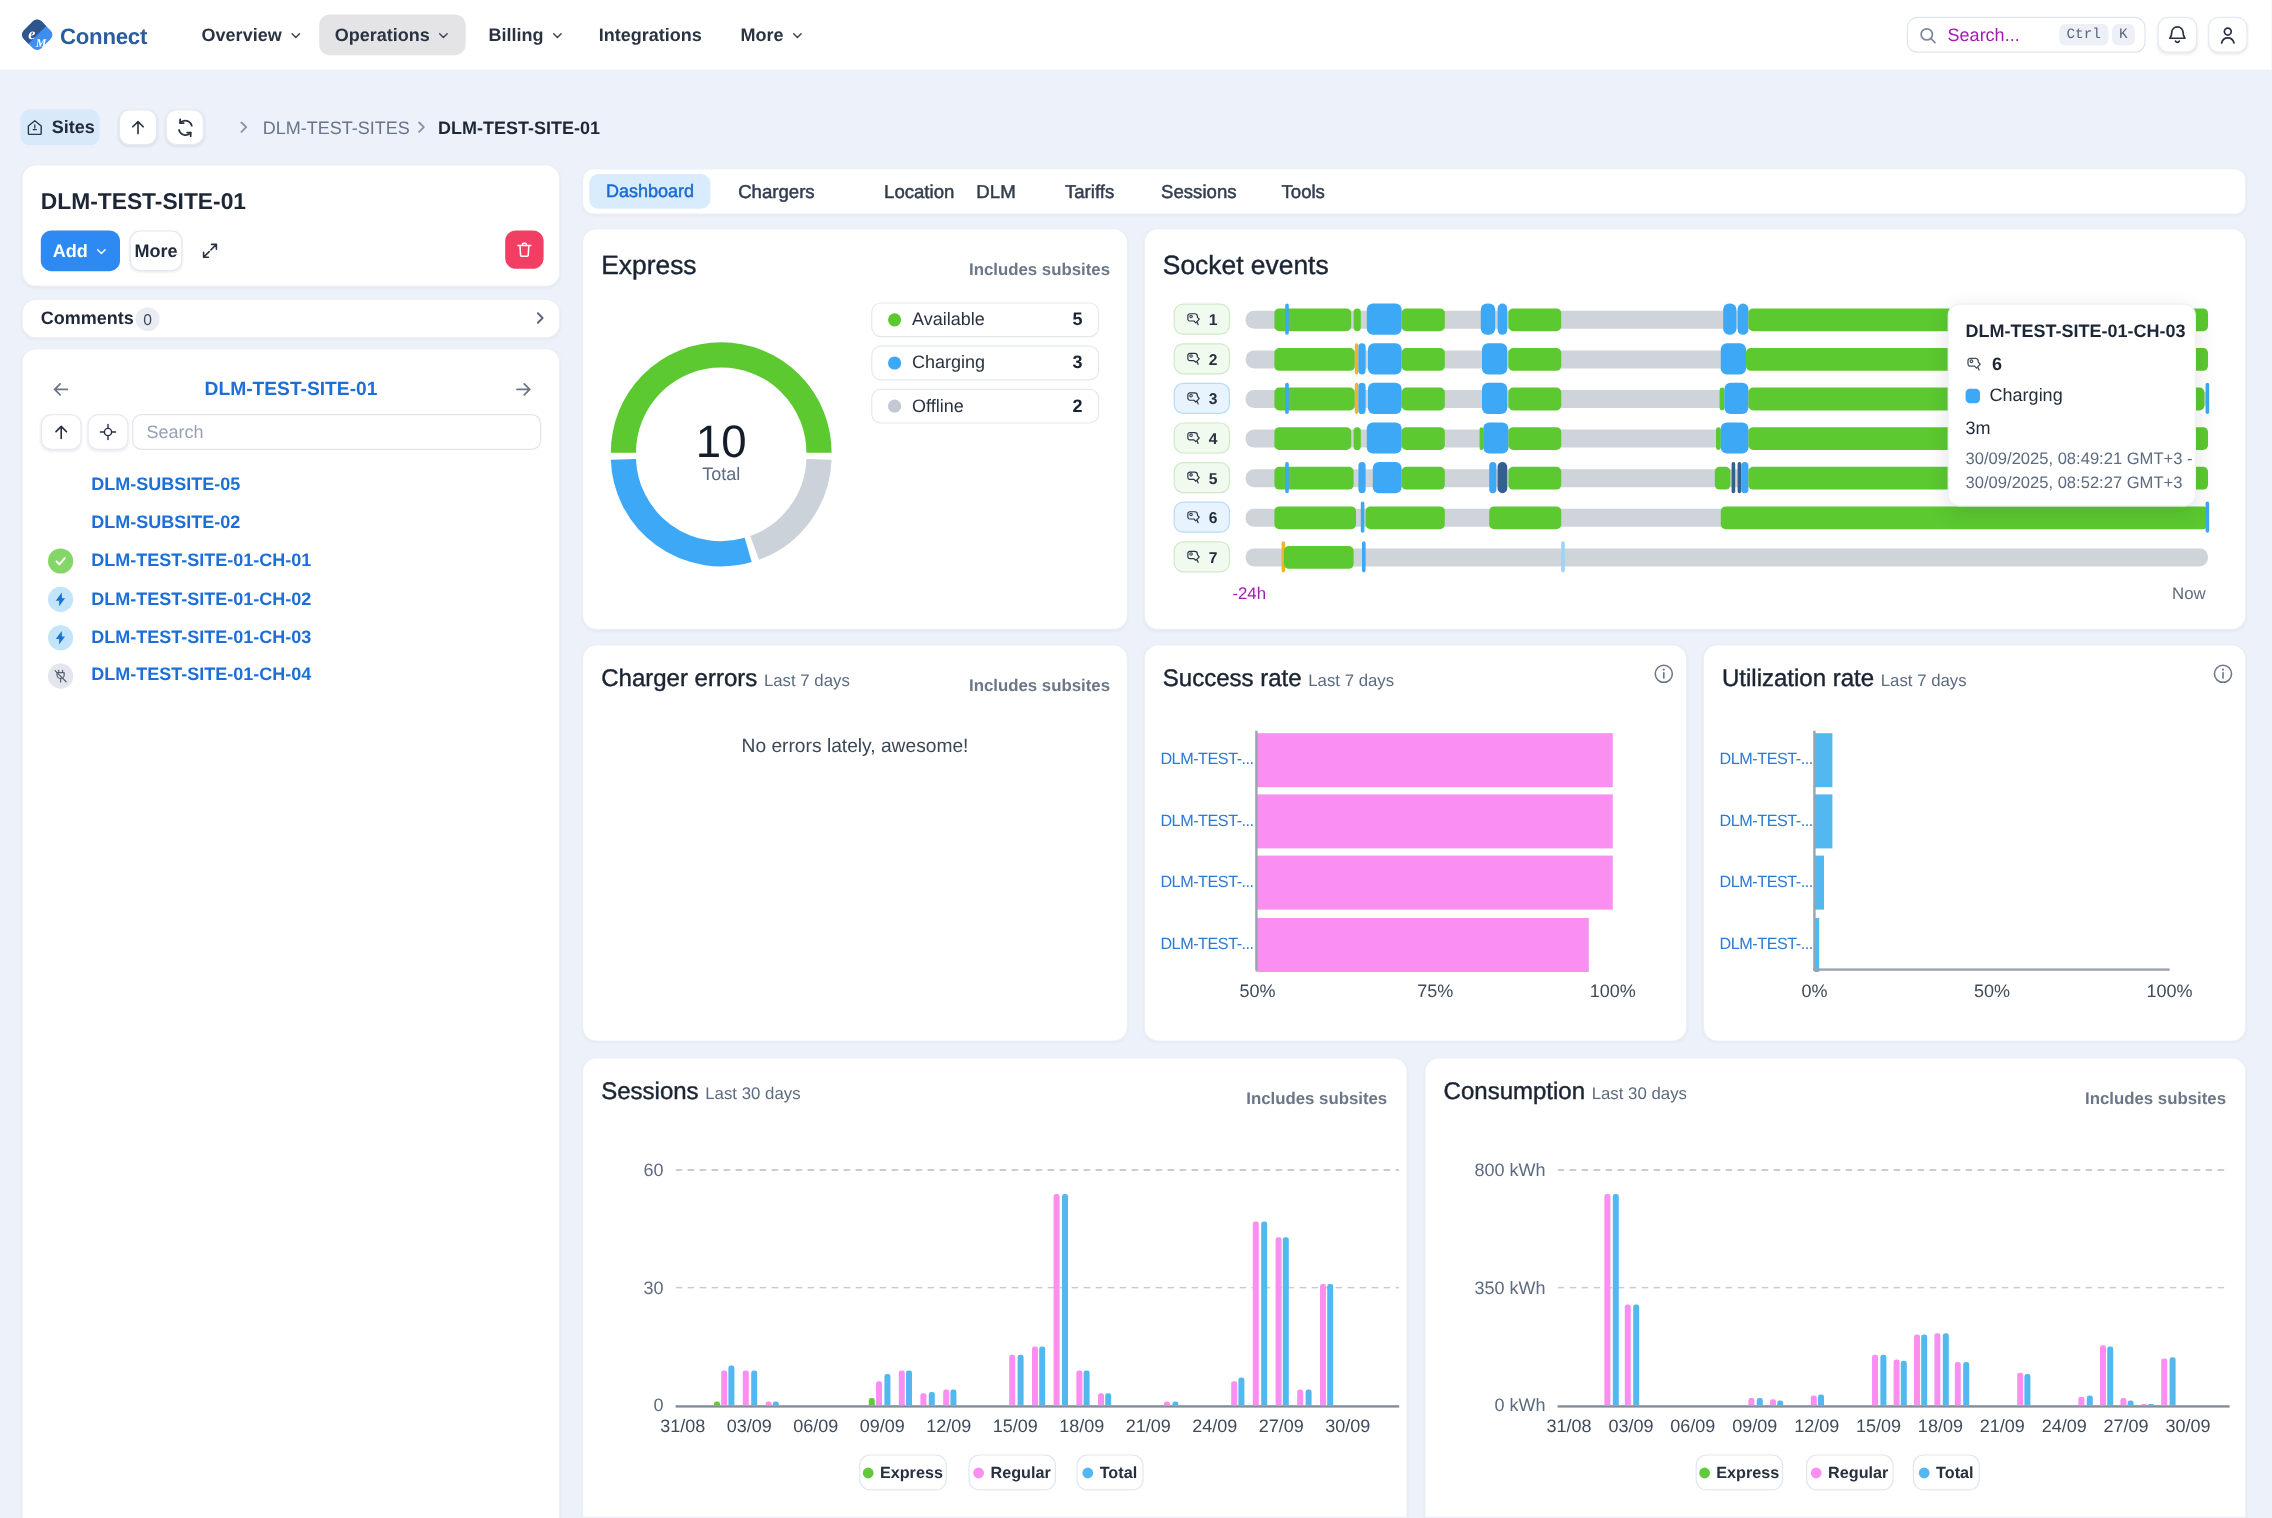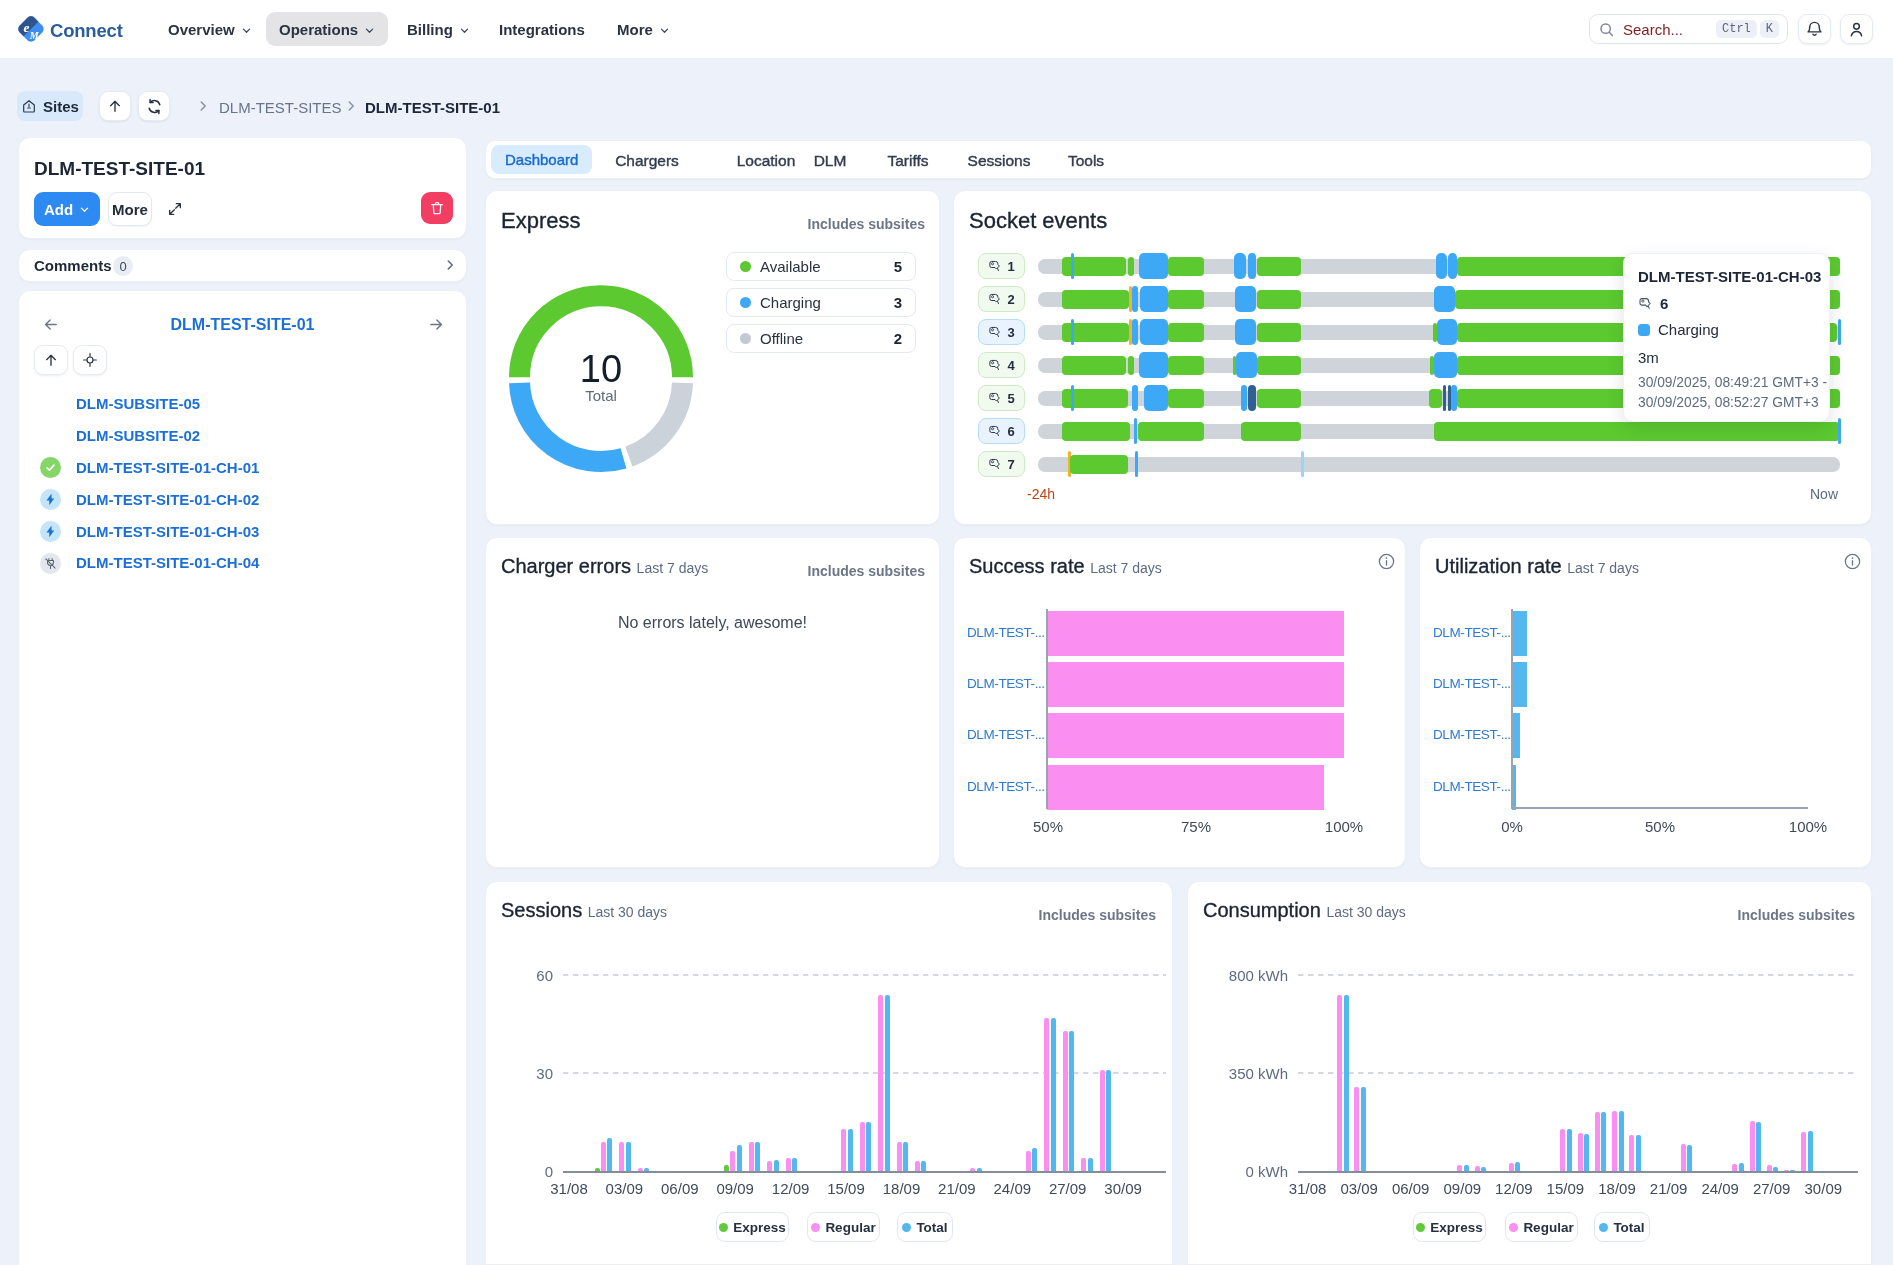--- a/index.html
+++ b/index.html
@@ -42,21 +42,21 @@
         </svg></span></div>
 <div class="navitem" style="left:499px;">Integrations</div>
 <div class="navitem" style="left:617px;">More<span class="navchev"><svg width="11" height="11" viewBox="0 0 16 16" fill="none" style="">
           <path d="M3.5 6l4.5 4.5L12.5 6" stroke="currentColor" stroke-width="1.8" stroke-linecap="round" stroke-linejoin="round"></path>
         </svg></span></div>
 <div class="abs" style="left:1589px;top:14px;width:199px;height:30px;border:1px solid #dfe5f0;border-radius:9px;background:#fff;display:flex;align-items:center;padding:0 8px;color:#7d8798;">
 <svg width="17" height="17" viewBox="0 0 20 20" fill="none" style="">
         <circle cx="9" cy="9" r="5.5" stroke="currentColor" stroke-width="1.7"></circle>
         <path d="M13.2 13.2L17 17" stroke="currentColor" stroke-width="1.7" stroke-linecap="round"></path>
       </svg>
-      <span style="font-size:15px;color:#7f1d1d;margin-left:8px;">Search...</span>
+      <span style="font-size:15px;color:#a21caf;margin-left:8px;">Search...</span>
 <span style="margin-left:auto;display:flex;gap:3px;">
 <span style="background:#edf1f7;border-radius:5px;font-family:'Liberation Mono',monospace;font-size:12px;color:#5a6578;padding:2px 6px;">Ctrl</span>
 <span style="background:#edf1f7;border-radius:5px;font-family:'Liberation Mono',monospace;font-size:12px;color:#5a6578;padding:2px 6px;">K</span>
       </span>
     </div>
 <div class="ghostbtn" style="left:1798px;top:14px;width:33px;height:30px;">
       <svg width="19" height="19" viewBox="0 0 24 24" fill="none" style="">
         <path d="M6 9a6 6 0 1112 0c0 4 1.5 5.5 2 6H4c.5-.5 2-2 2-6z" stroke="currentColor" stroke-width="1.8" stroke-linejoin="round"></path>
         <path d="M10 18a2.2 2.2 0 004 0" stroke="currentColor" stroke-width="1.8" stroke-linecap="round"></path>
       </svg>
@@ -129,20 +129,21 @@
       <svg width="16" height="16" viewBox="0 0 24 24" fill="none" style="">
         <path d="M12 20V5M5.5 11.5L12 5l6.5 6.5" stroke="currentColor" stroke-width="2" stroke-linecap="round" stroke-linejoin="round"></path>
       </svg>
     </div>
 <div class="ghostbtn" style="left:73px;top:345px;width:34px;height:30px;">
       <svg width="16" height="16" viewBox="0 0 24 24" fill="none" style="">
         <circle cx="12" cy="12" r="4.5" stroke="currentColor" stroke-width="1.8"></circle>
         <path d="M12 2.5v4M12 17.5v4M2.5 12h4M17.5 12h4" stroke="currentColor" stroke-width="1.8" stroke-linecap="round"></path>
       </svg>
     </div>
+<div class="abs" style="left:110px;top:345px;width:341px;height:30px;border:1px solid #dfe5f0;border-radius:8px;background:#fff;display:flex;align-items:center;padding:0 11px;font-size:15px;color:#98a2b2;">Search</div>
 <div class="treelink" style="left:76px;top:395px;">DLM-SUBSITE-05</div>
 <div class="treelink" style="left:76px;top:427px;">DLM-SUBSITE-02</div>
 <div class="cicon" style="left:40px;top:457px;background:#85d669;">
       <svg width="11" height="11" viewBox="0 0 16 16" fill="none" style="">
         <path d="M3 8.5L6.5 12 13 4.5" stroke="#fff" stroke-width="2.4" stroke-linecap="round" stroke-linejoin="round"></path>
       </svg>
     </div>
 <div class="treelink" style="left:76px;top:459px;">DLM-TEST-SITE-01-CH-01</div>
 <div class="cicon" style="left:40px;top:489px;background:#c4e4fa;">
       <svg width="13" height="13" viewBox="0 0 16 16" fill="none" style="">
@@ -321,21 +322,21 @@
         <circle cx="7.8" cy="8.1" r="1.8" stroke="#2a3546" stroke-width="1.5"></circle>
         <path d="M16.6 16.6l1.3 3.2" stroke="#2a3546" stroke-width="1.7" stroke-linecap="round"></path>
       </svg>
       <span>7</span>
     </div>
 <div class="seg" style="left:1038px;top:456.5px;width:802px;height:15px;background:#cfd4db;border-radius:7px;"></div>
 <div class="seg" style="left:1068px;top:451.0px;width:3px;height:26px;background:#f0b42c;border-radius:1.5px;"></div>
 <div class="seg" style="left:1070px;top:454.5px;width:58px;height:19px;background:#5bc92f;"></div>
 <div class="seg" style="left:1135px;top:451.0px;width:3px;height:26px;background:#3da8f5;border-radius:1.5px;"></div>
 <div class="seg" style="left:1301px;top:451.0px;width:3px;height:26px;background:#9bd4f5;border-radius:1.5px;"></div>
-<div class="abs" style="left:1027px;top:486px;font-size:14px;color:#c2410c;">-24h</div>
+<div class="abs" style="left:1027px;top:486px;font-size:14px;color:#a21caf;">-24h</div>
 <div class="abs" style="left:1810px;top:486px;font-size:14px;color:#5d6b80;">Now</div>
 <div class="abs" style="left:1623px;top:253px;width:207px;height:169px;background:#fff;border:1px solid #eef1f6;border-radius:10px;box-shadow:0 6px 18px rgba(30,41,59,.13);padding:14px 14px;">
 <div style="font-size:15px;font-weight:700;color:#1c2636;white-space:nowrap;">DLM-TEST-SITE-01-CH-03</div>
 <div style="margin-top:10px;display:flex;align-items:center;gap:7px;">
         <svg width="15" height="15" viewBox="0 0 24 24" fill="none" style="">
           <path d="M3.2 7.2A3 3 0 016.2 4.2h6.6a4.1 4.1 0 014.1 4.1v1l2.6 2.7-5 5.2-2.5-2.6H6.2a3 3 0 01-3-3z" stroke="#46505f" stroke-width="1.7" stroke-linejoin="round"></path>
           <circle cx="7.8" cy="8.1" r="1.8" stroke="#46505f" stroke-width="1.5"></circle>
           <path d="M16.6 16.6l1.3 3.2" stroke="#46505f" stroke-width="1.7" stroke-linecap="round"></path>
         </svg>
         <span style="font-size:15px;font-weight:700;color:#1c2636;">6</span>

